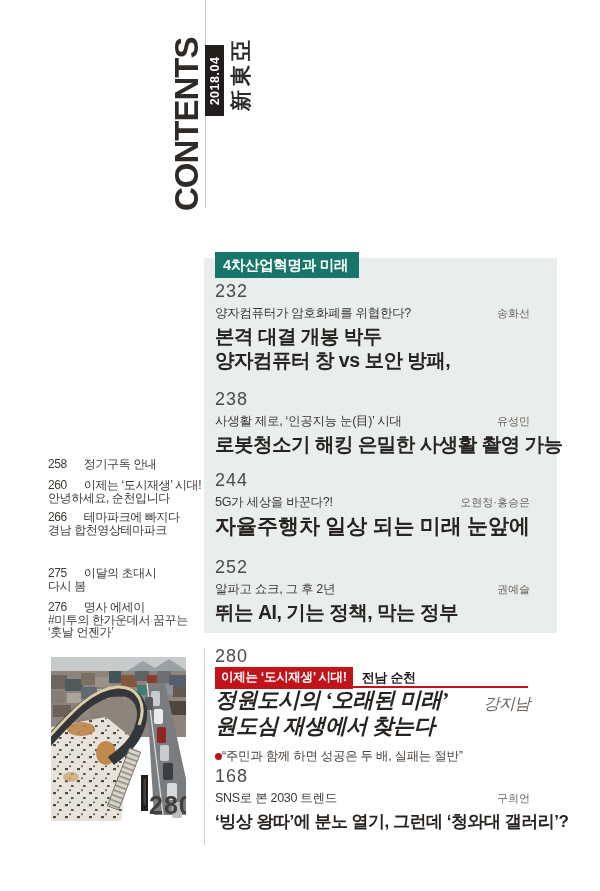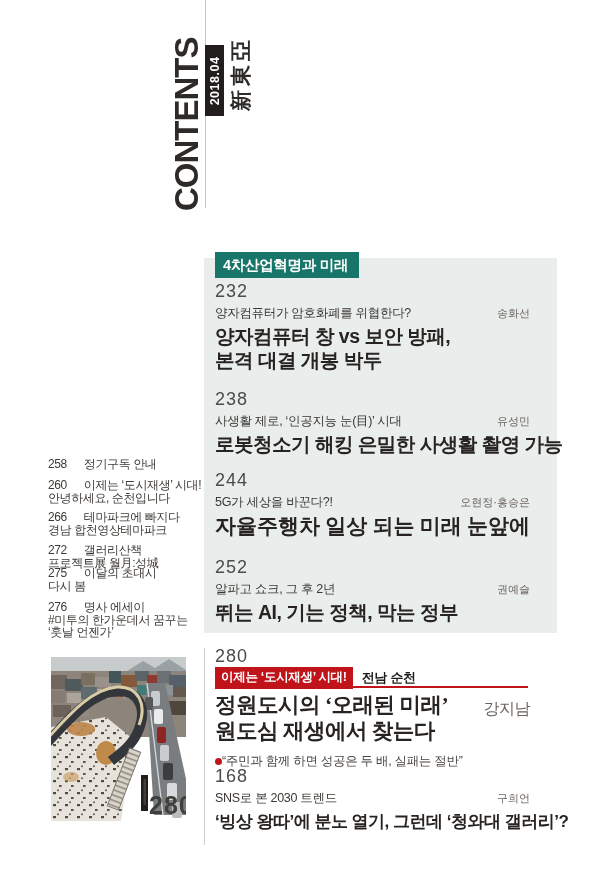--- a/index.html
+++ b/index.html
@@ -56,23 +56,23 @@
 
   
   .vline-bottom { position:absolute; left:204px; top:648px; width:1px; height:197px; background:#cfcfcc; }
 
   
   .feature { position:absolute; left:215px; top:646px; width:315px; }
   .badge-row { display:flex; align-items:center; margin-top:2px; border-bottom:2px solid #c1141a; width:313px; height:19px; }
   .badge { background:#c1141a; color:#fff; font-size:12.5px; font-weight:bold; padding:2px 6px 3px; letter-spacing:-.3px; white-space:nowrap; }
   .badge-suffix { font-size:13px; font-weight:bold; color:#1d1a18; margin-left:9px; letter-spacing:-.3px; white-space:nowrap; }
   .feature-title {
-    position:relative; margin-top:5px; width:315px;
+    position:relative; width:315px;
     font-family:"Liberation Serif","DejaVu Serif",serif; font-weight:bold; font-size:21.5px;
-    line-height:1.2; letter-spacing:-.5px; color:#272320;
+    line-height:1.2; letter-spacing:-.5px; color:#272320;font-style:italic;
   }
   .feature-author {
     position:absolute; right:0; top:6px; font-size:16px; color:#6b645e;
     font-family:"Liberation Sans","DejaVu Sans",sans-serif; font-weight:normal;
   }
   .bullet-row { margin-top:8px; display:flex; align-items:center; font-size:12.5px; color:#4a443f; letter-spacing:-.3px; }
   .bullet-dot { width:7px; height:7px; border-radius:50%; background:#c1141a; flex:0 0 auto; }
 
   
   .trend { position:absolute; left:215px; top:766px; width:315px; }
@@ -93,22 +93,22 @@
   <div class="section-bg"></div>
   <div class="section-header">4차산업혁명과 미래</div>
 
   <div class="article" style="top:281px">
     <div class="pageno">232</div>
     <div class="kicker-row">
       <span class="kicker">양자컴퓨터가 암호화폐를 위협한다?</span>
       <span class="author">송화선</span>
     </div>
     <div class="title">
+      <span class="tl">본격 대결 개봉 박두</span>
       <span class="tl">양자컴퓨터 창 vs 보안 방패,</span>
-      <span class="tl">본격 대결 개봉 박두</span>
     </div>
   </div>
 
   <div class="article" style="top:389px">
     <div class="pageno">238</div>
     <div class="kicker-row">
       <span class="kicker">사생활 제로, ‘인공지능 눈(目)’ 시대</span>
       <span class="author">유성민</span>
     </div>
     <div class="title">
@@ -146,25 +146,20 @@
 
   </div>
   <div class="sb-item" style="top:479px">
     <span class="ln"><span class="sb-no">260</span><span>이제는 ‘도시재생’ 시대!</span></span>
     <span class="ln">안녕하세요, 순천입니다</span>
 
   </div>
   <div class="sb-item" style="top:511px">
     <span class="ln"><span class="sb-no">266</span><span>테마파크에 빠지다</span></span>
     <span class="ln">경남 합천영상테마파크</span>
-
-  </div>
-  <div class="sb-item" style="top:544px">
-    <span class="ln"><span class="sb-no">272</span><span>갤러리산책</span></span>
-    <span class="ln">프로젝트展 월月:성城</span>
 
   </div>
   <div class="sb-item" style="top:567px">
     <span class="ln"><span class="sb-no">275</span><span>이달의 초대시</span></span>
     <span class="ln">다시 봄</span>
 
   </div>
   <div class="sb-item" style="top:601px">
     <span class="ln"><span class="sb-no">276</span><span>명사 에세이</span></span>
     <span class="ln">#미투의 한가운데서 꿈꾸는</span>

